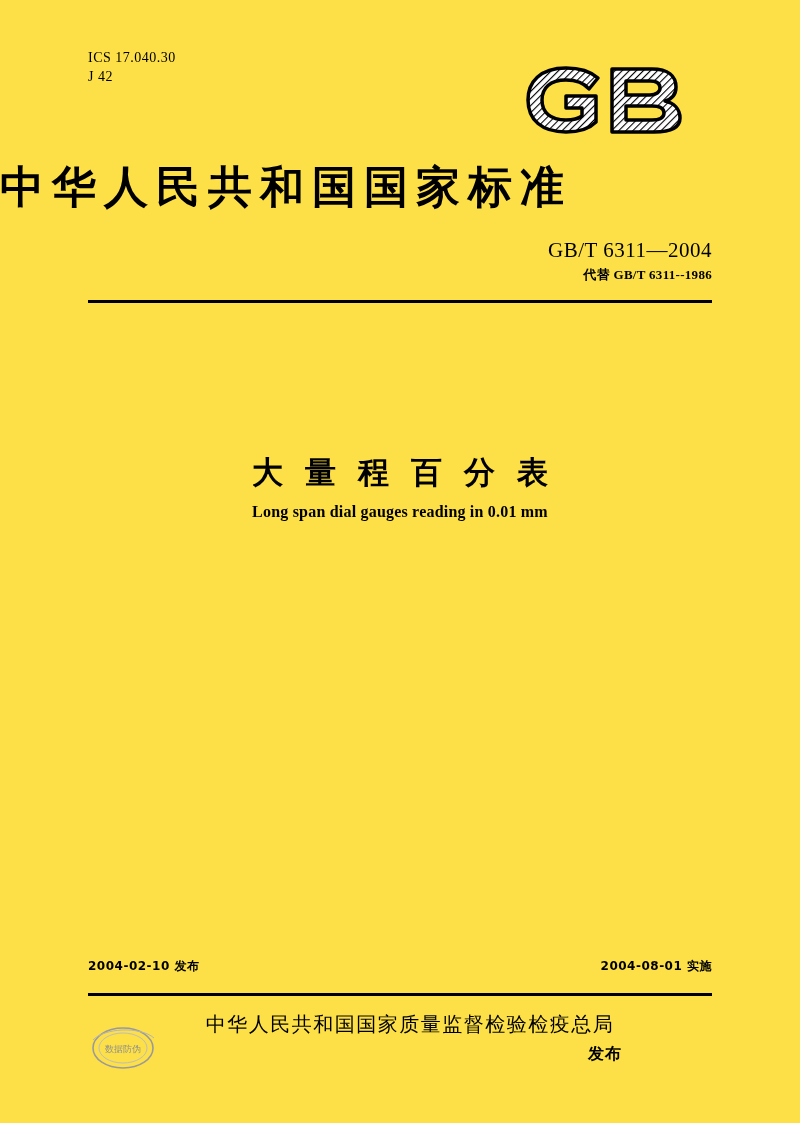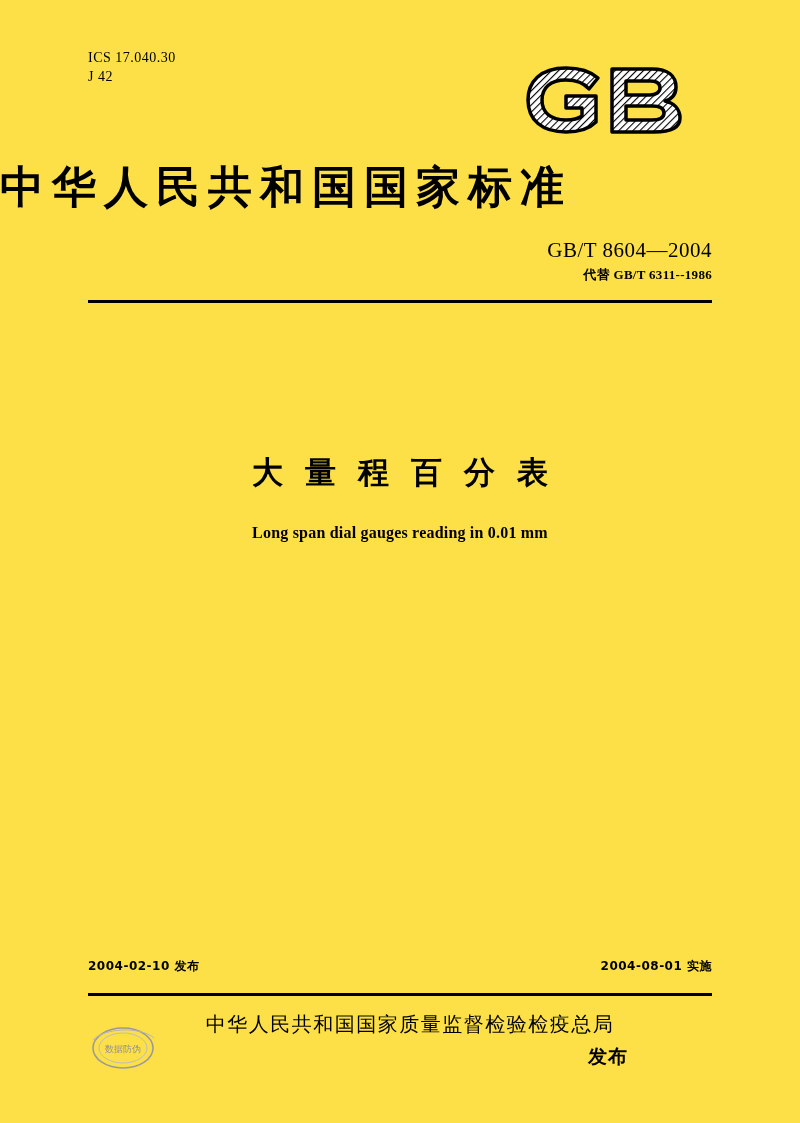--- a/index.html
+++ b/index.html
@@ -98,21 +98,21 @@
     font-weight: bold;
     font-size: 31px;
     letter-spacing: 22px;
     text-indent: 22px;
     white-space: nowrap;
   }
   .doc-title-en {
     position: absolute;
     left: 0;
     right: 0;
-    top: 524px;
+    top: 503px;
     text-align: center;
     font-family: "Liberation Serif", serif;
     font-weight: bold;
     font-size: 16px;
     letter-spacing: 0.2px;
     white-space: nowrap;
   }
 
   
   .dates {
@@ -154,21 +154,21 @@
     letter-spacing: 1.5px;
     white-space: nowrap;
   }
   .issuer .line2 { letter-spacing: 5px; }
   .issue-verb {
     position: absolute;
     left: 588px;
     top: 1044px;
     font-family: "DejaVu Serif", serif;
     font-weight: bold;
-    font-size: 19px;
+    font-size: 16px;
     letter-spacing: 1px;
   }
 
   
   .seal {
     position: absolute;
     left: 84px;
     top: 1018px;
     width: 78px;
     height: 56px;
@@ -198,21 +198,21 @@
 
       <path d="M88 7 L128 7 C144 7 152 14 152 25 C152 32 148 37 141 39 C150 41 156 47 156 56 C156 66 147 70 130 70 L88 70 Z
                M102 19 L102 33 L126 33 C132 33 136 30 136 26 C136 21 132 19 126 19 Z
                M102 44 L102 58 L128 58 C135 58 140 56 140 51 C140 46 135 44 128 44 Z" fill="url(#hatch)" stroke="#000000" stroke-width="3.5" stroke-linejoin="round"></path>
     </svg>
   </div>
 
   <div class="cn-title">中华人民共和国国家标准</div>
 
   <div class="std-no">
-    <div class="main">GB/T 8604—2004</div>
+    <div class="main">GB/T 6311—2004</div>
     <div class="repl">代替 GB/T 6311--1986</div>
   </div>
 
   <div class="rule-top"></div>
 
   <div class="doc-title-cn">大量程百分表</div>
   <div class="doc-title-en">Long span dial gauges reading in 0.01 mm</div>
 
   <div class="dates">
     <div class="date-item">2004-02-10 发布</div>

